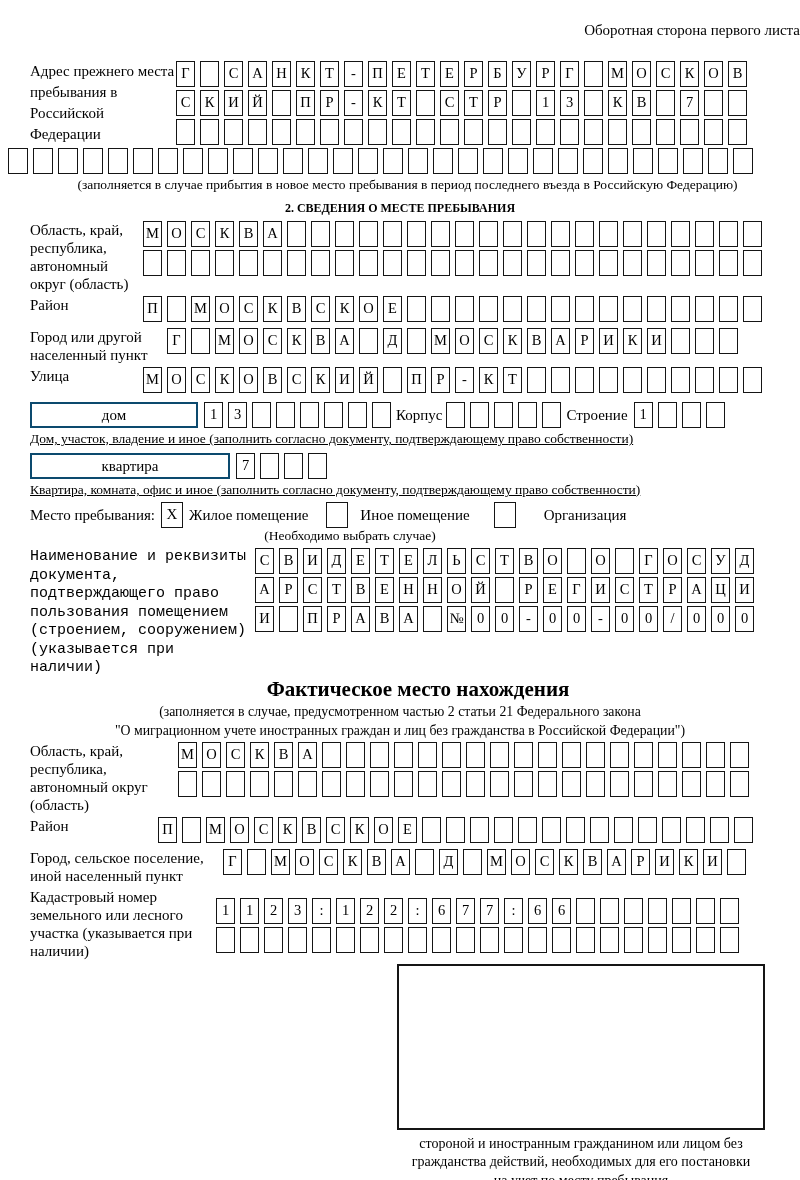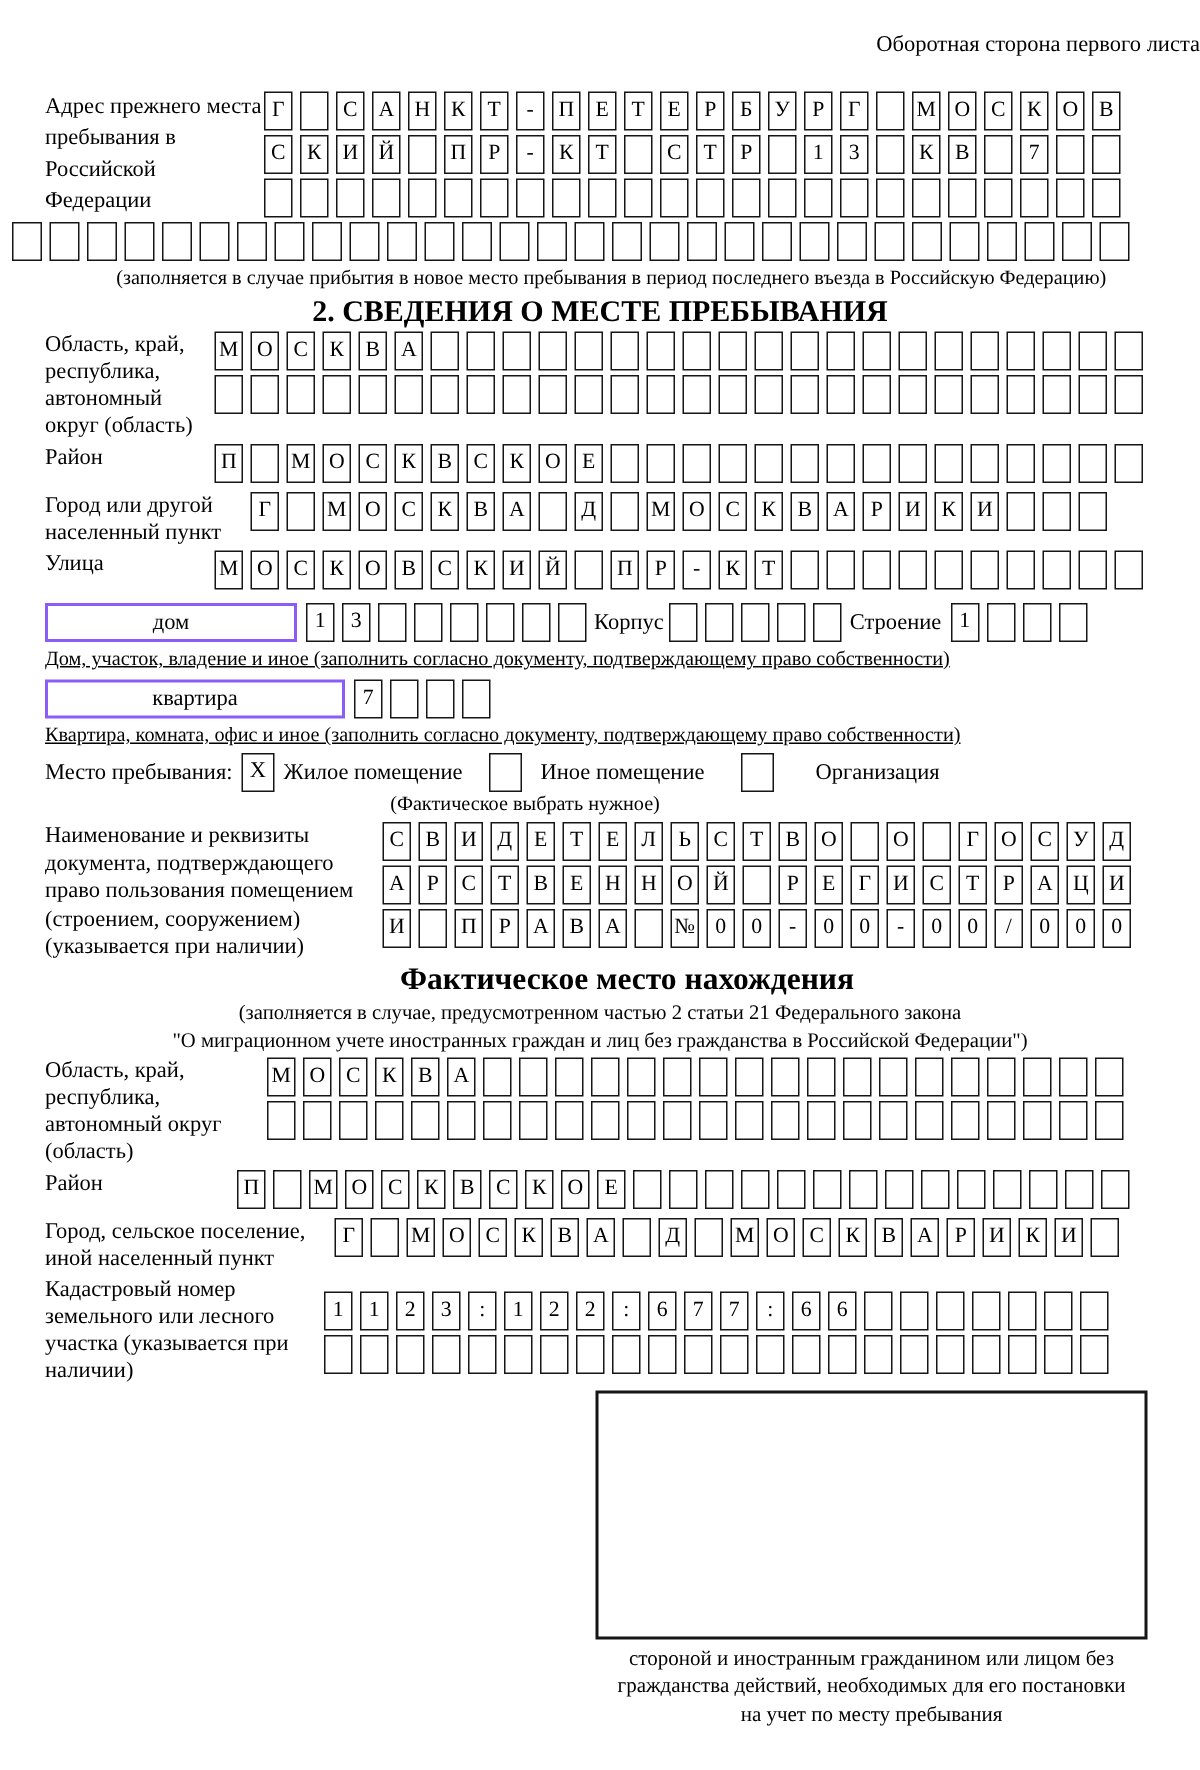--- a/index.html
+++ b/index.html
@@ -13,44 +13,44 @@
   .boxcol{flex:0 0 auto;}
   .boxrow{white-space:nowrap;height:26px;margin-bottom:3px;}
   .cbox{
     display:inline-block;box-sizing:border-box;width:19px;height:26px;
     border:1.6px solid #151515;margin-right:5px;text-align:center;
     font-size:14.5px;line-height:23px;vertical-align:top;background:#fff;
   }
   .fullrow{margin-left:8px;margin-top:0;}
   .fullrow .cbox{width:20px;margin-right:5px;}
   .center-note{text-align:center;font-size:13.5px;line-height:16px;margin-top:2px;padding-left:15px;}
-  .sec-title{text-align:center;font-weight:bold;font-size:20px;margin-top:6px;line-height:19px;}
+  .sec-title{text-align:center;font-weight:bold;font-size:12px;margin-top:6px;line-height:19px;}
   .sub-title{text-align:center;font-weight:bold;font-size:21px;margin-top:2px;line-height:18px;margin-left:36px;}
   .small-center{text-align:center;font-size:13.8px;line-height:19px;}
   .widebox{
     display:inline-flex;align-items:center;justify-content:center;box-sizing:border-box;
-    height:26px;border:2px solid #8b5cf6;font-size:15px;background:#fff;flex:0 0 auto;
+    height:26px;border:2px solid #0c4a6e;font-size:15px;background:#fff;flex:0 0 auto;
   }
   .inline-label{font-size:15px;line-height:26px;flex:0 0 auto;}
   .left-note{margin-left:30px;font-size:13.5px;line-height:16px;margin-top:0;text-decoration:underline;}
   .chkbox{
     display:inline-block;box-sizing:border-box;width:22px;height:26px;
     border:1.6px solid #151515;text-align:center;font-size:15px;line-height:23px;
     vertical-align:top;background:#fff;flex:0 0 auto;
   }
   .stamp-wrap{width:390px;margin-left:386px;margin-top:4px;}
   .stamp-box{box-sizing:border-box;width:368px;height:166px;border:2px solid #151515;margin-left:11px;background:#fff;}
   .stamp-note{margin-top:5px;text-align:center;font-size:14px;line-height:18.5px;}
   
   .w-prev{width:146px;line-height:21px;}
   .w-oblast{width:113px;line-height:18px;}
   .w-rayon{width:113px;}
   .w-city{width:137px;line-height:18px;}
   .w-street{width:113px;}
-  .w-doc{width:225px;line-height:18.5px;}
+  .w-doc{width:225px;line-height:18.5px;font-family:Liberation Mono, monospace;}
   .w-foblast{width:148px;line-height:18px;}
   .w-frayon{width:128px;}
   .w-fcity{width:193px;line-height:18px;}
   .w-fcad{width:186px;line-height:18px;}
   .mt2{margin-top:2px;}.mt3{margin-top:3px;}.mt4{margin-top:4px;}.mt22{margin-top:22px;}
   .pt10{padding-top:10px;}
   .house-row{display:flex;align-items:flex-start;margin-left:30px;margin-top:6px;}
   .gap6{width:6px;flex:0 0 auto;}.gap4{width:4px;flex:0 0 auto;}
   .stay-row{display:flex;align-items:center;margin-left:30px;margin-top:4px;}
   .need-note{font-size:13.5px;line-height:16px;margin-left:170px;width:360px;text-align:center;}
@@ -130,21 +130,21 @@
   <div class="inline-label">Жилое помещение</div>
   <div style="width:18px;flex:0 0 auto;"></div>
   <span class="chkbox"></span>
   <div style="width:12px;flex:0 0 auto;"></div>
   <div class="inline-label">Иное помещение</div>
   <div style="width:24px;flex:0 0 auto;"></div>
   <span class="chkbox"></span>
   <div style="width:28px;flex:0 0 auto;"></div>
   <div class="inline-label">Организация</div>
 </div>
-<div class="need-note">(Фактическое выбрать нужное)</div>
+<div class="need-note">(Необходимо выбрать случае)</div>
 
 <div class="field mt4">
   <div class="flabel w-doc">Наименование и реквизиты документа, подтверждающего право пользования помещением (строением, сооружением) (указывается при наличии)</div>
   <div class="boxcol">
     <div class="boxrow"><span class="cbox">С</span><span class="cbox">В</span><span class="cbox">И</span><span class="cbox">Д</span><span class="cbox">Е</span><span class="cbox">Т</span><span class="cbox">Е</span><span class="cbox">Л</span><span class="cbox">Ь</span><span class="cbox">С</span><span class="cbox">Т</span><span class="cbox">В</span><span class="cbox">О</span><span class="cbox">&nbsp;</span><span class="cbox">О</span><span class="cbox">&nbsp;</span><span class="cbox">Г</span><span class="cbox">О</span><span class="cbox">С</span><span class="cbox">У</span><span class="cbox">Д</span></div>
     <div class="boxrow"><span class="cbox">А</span><span class="cbox">Р</span><span class="cbox">С</span><span class="cbox">Т</span><span class="cbox">В</span><span class="cbox">Е</span><span class="cbox">Н</span><span class="cbox">Н</span><span class="cbox">О</span><span class="cbox">Й</span><span class="cbox">&nbsp;</span><span class="cbox">Р</span><span class="cbox">Е</span><span class="cbox">Г</span><span class="cbox">И</span><span class="cbox">С</span><span class="cbox">Т</span><span class="cbox">Р</span><span class="cbox">А</span><span class="cbox">Ц</span><span class="cbox">И</span></div>
     <div class="boxrow"><span class="cbox">И</span><span class="cbox">&nbsp;</span><span class="cbox">П</span><span class="cbox">Р</span><span class="cbox">А</span><span class="cbox">В</span><span class="cbox">А</span><span class="cbox">&nbsp;</span><span class="cbox">№</span><span class="cbox">0</span><span class="cbox">0</span><span class="cbox">-</span><span class="cbox">0</span><span class="cbox">0</span><span class="cbox">-</span><span class="cbox">0</span><span class="cbox">0</span><span class="cbox">/</span><span class="cbox">0</span><span class="cbox">0</span><span class="cbox">0</span></div>
   </div>
 </div>
 

